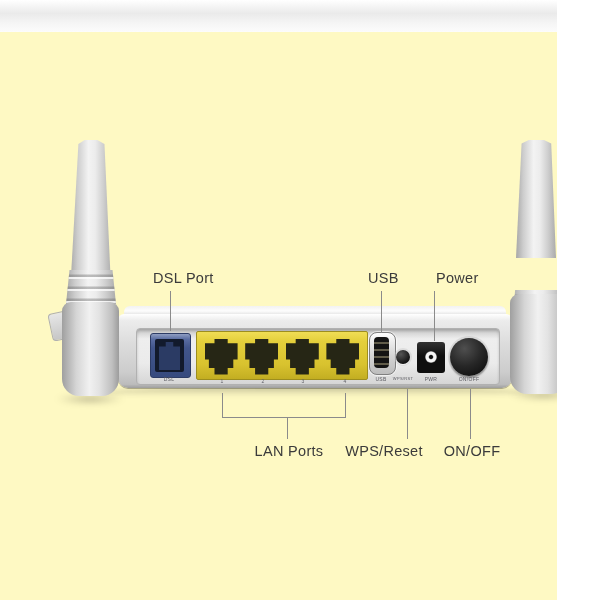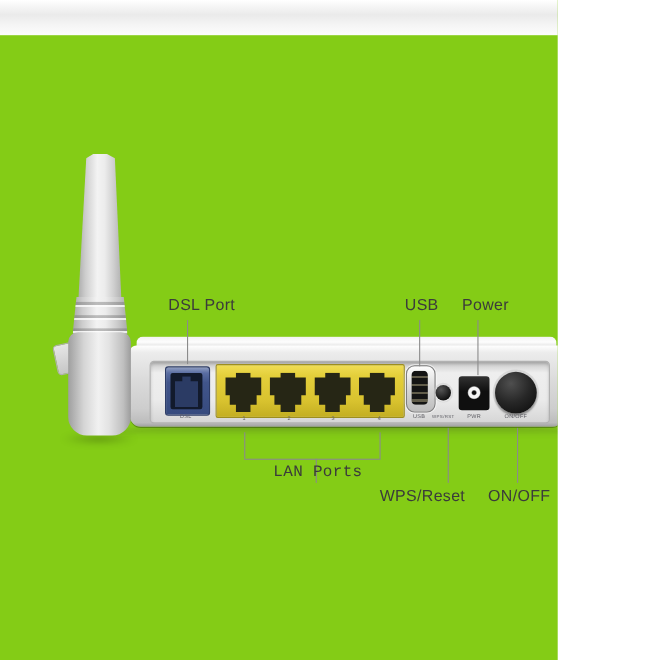--- a/index.html
+++ b/index.html
@@ -1,18 +1,18 @@
 <!DOCTYPE html>
 <html><head>
 <meta charset="utf-8">
 <style>
   html,body{margin:0;padding:0;background:#fff;}
   #stage{
-    position:relative;width:507px;height:600px;overflow:hidden;
-    background:#84cc16;font-family:"Liberation Sans",sans-serif;
+    position:relative;width:557px;height:600px;overflow:hidden;
+    background:#fef9c3;font-family:"Liberation Sans",sans-serif;
   }
   
   .bg-band{position:absolute;left:0;top:136;width:600px;height:32px;z-index:0;
     background:linear-gradient(180deg,#ffffff 0%,#eaeaea 42%,#f5f5f5 72%,#fcfcfc 100%);}
   
   .body-shadow{position:absolute;left:100px;top:386px;width:432px;height:13px;z-index:1;
     background:linear-gradient(180deg,rgba(40,40,40,0.34),rgba(40,40,40,0.10) 45%,rgba(40,40,40,0) 85%);
     filter:blur(2px);border-radius:50%;}
   .ant-shadow{position:absolute;height:14px;z-index:0;filter:blur(3px);border-radius:50%;
     background:radial-gradient(closest-side,rgba(0,0,0,0.28),rgba(0,0,0,0) 75%);}
@@ -145,28 +145,28 @@
   <div class="ant cyl rod-r"></div>
   <div class="ant cyl rings-r grooves"></div>
   <div class="ant base-r"></div>
 
   <div class="callout" style="left:153px;top:270px;">DSL Port</div>
   <div class="cline" style="left:170px;top:291px;height:40px;"></div>
 
   <div class="callout" style="left:368px;top:270px;">USB</div>
   <div class="cline" style="left:381px;top:291px;height:42px;"></div>
 
-  <div class="callout" style="left:420px;top:270px;">Power</div>
+  <div class="callout" style="left:436px;top:270px;">Power</div>
   <div class="cline" style="left:434px;top:291px;height:50px;"></div>
 
   <div class="cline" style="left:222px;top:393px;height:24px;"></div>
   <div class="cline" style="left:345px;top:393px;height:24px;"></div>
   <div class="cline h" style="left:222px;top:417px;width:124px;"></div>
   <div class="cline" style="left:287px;top:417px;height:22px;"></div>
-  <div class="callout center" style="left:289px;top:422px;font-family:Liberation Mono, monospace;">LAN Ports</div>
+  <div class="callout center" style="left:289px;top:443px;">LAN Ports</div>
 
   <div class="cline" style="left:407px;top:389px;height:50px;"></div>
   <div class="callout center" style="left:384px;top:443px;">WPS/Reset</div>
 
   <div class="cline" style="left:470px;top:389px;height:50px;"></div>
   <div class="callout center" style="left:472px;top:443px;">ON/OFF</div>
 
 </div>
 
 </body></html>

